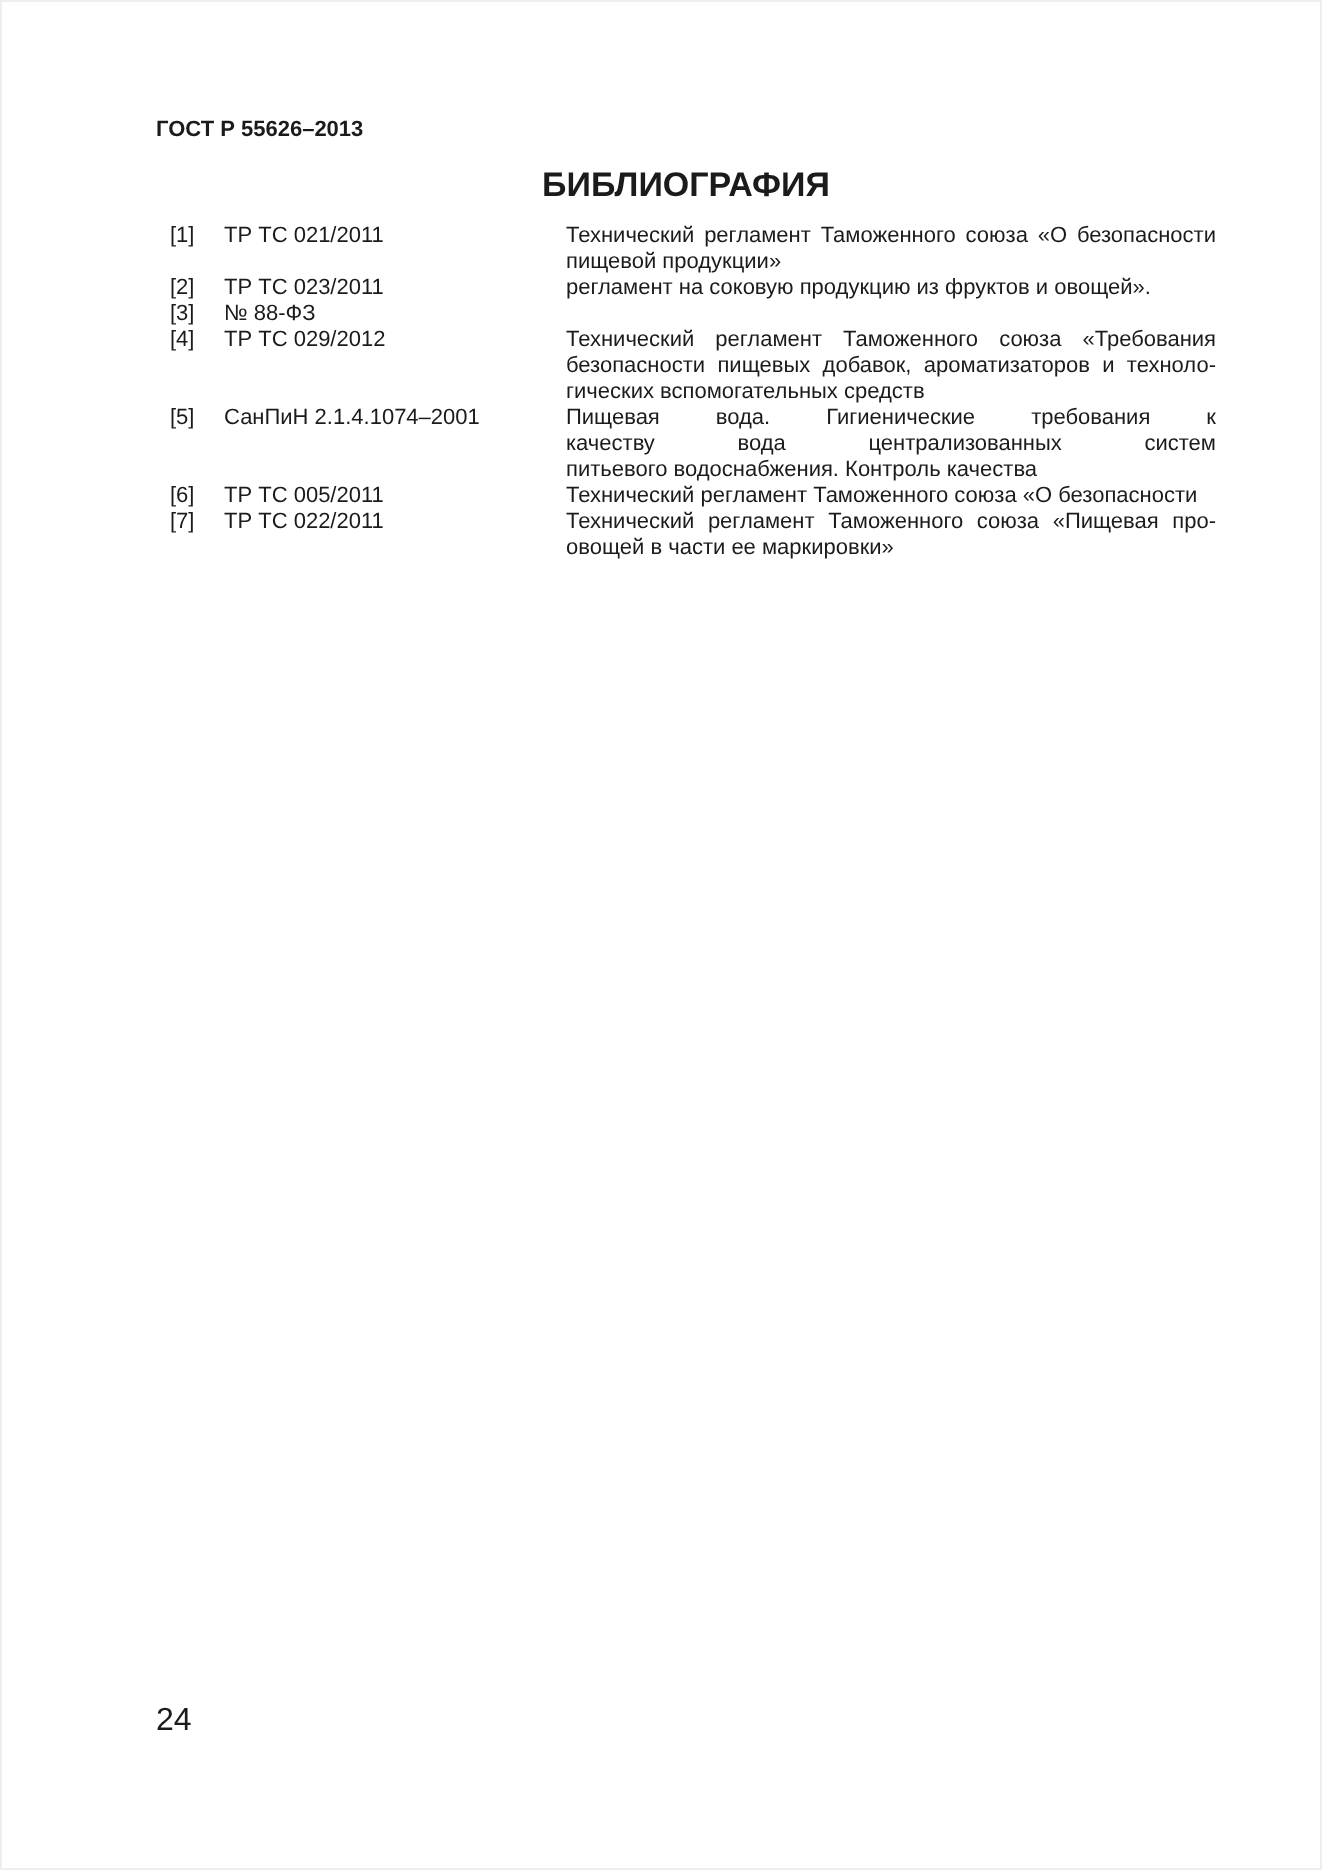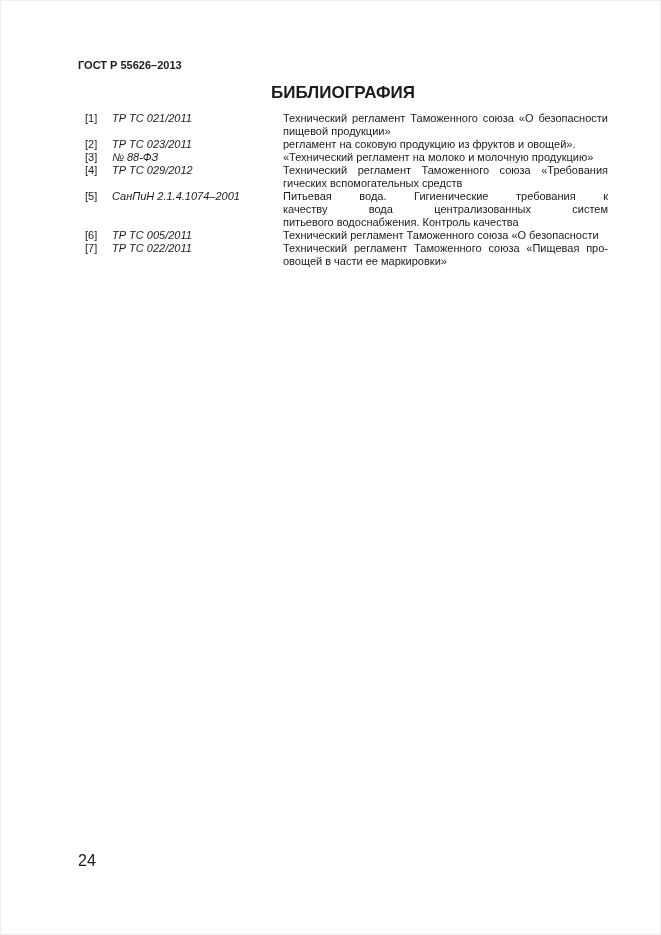--- a/index.html
+++ b/index.html
@@ -47,21 +47,20 @@
     align-items: flex-start;
   }
   .ref-num {
     flex: 0 0 27px;
     width: 27px;
   }
   .ref-designation {
     flex: 0 0 171px;
     width: 171px;
     white-space: nowrap;
-    font-style: italic;
   }
   .ref-desc {
     flex: 0 0 325px;
     width: 325px;
   }
   .desc-line {
     text-align: justify;
     text-align-last: justify;
   }
   .desc-line:last-child {
@@ -95,39 +94,37 @@
     <div class="ref-num">[2]</div>
     <div class="ref-designation">ТР ТС 023/2011</div>
     <div class="ref-desc">
           <div class="desc-line">регламент на соковую продукцию из фруктов и овощей».</div>
         </div>
   </div>
 
   <div class="ref-row">
     <div class="ref-num">[3]</div>
     <div class="ref-designation">№ 88-ФЗ</div>
-    <div class="ref-desc">
-          <div class="desc-line">«Технический регламент на молоко и молочную продукцию»</div>
-        </div>
   </div>
 
   <div class="ref-row">
     <div class="ref-num">[4]</div>
     <div class="ref-designation">ТР ТС 029/2012</div>
     <div class="ref-desc">
           <div class="desc-line">Технический регламент Таможенного союза «Требования</div>
+          <div class="desc-line">безопасности пищевых добавок, ароматизаторов и техноло-</div>
           <div class="desc-line">гических вспомогательных средств</div>
         </div>
   </div>
 
   <div class="ref-row">
     <div class="ref-num">[5]</div>
     <div class="ref-designation">СанПиН 2.1.4.1074–2001</div>
     <div class="ref-desc">
-          <div class="desc-line">Питьевая вода. Гигиенические требования к</div>
+          <div class="desc-line">Пищевая вода. Гигиенические требования к</div>
           <div class="desc-line">качеству вода централизованных систем</div>
           <div class="desc-line">питьевого водоснабжения. Контроль качества</div>
         </div>
   </div>
 
   <div class="ref-row">
     <div class="ref-num">[6]</div>
     <div class="ref-designation">ТР ТС 005/2011</div>
     <div class="ref-desc">
           <div class="desc-line">Технический регламент Таможенного союза «О безопасности</div>

